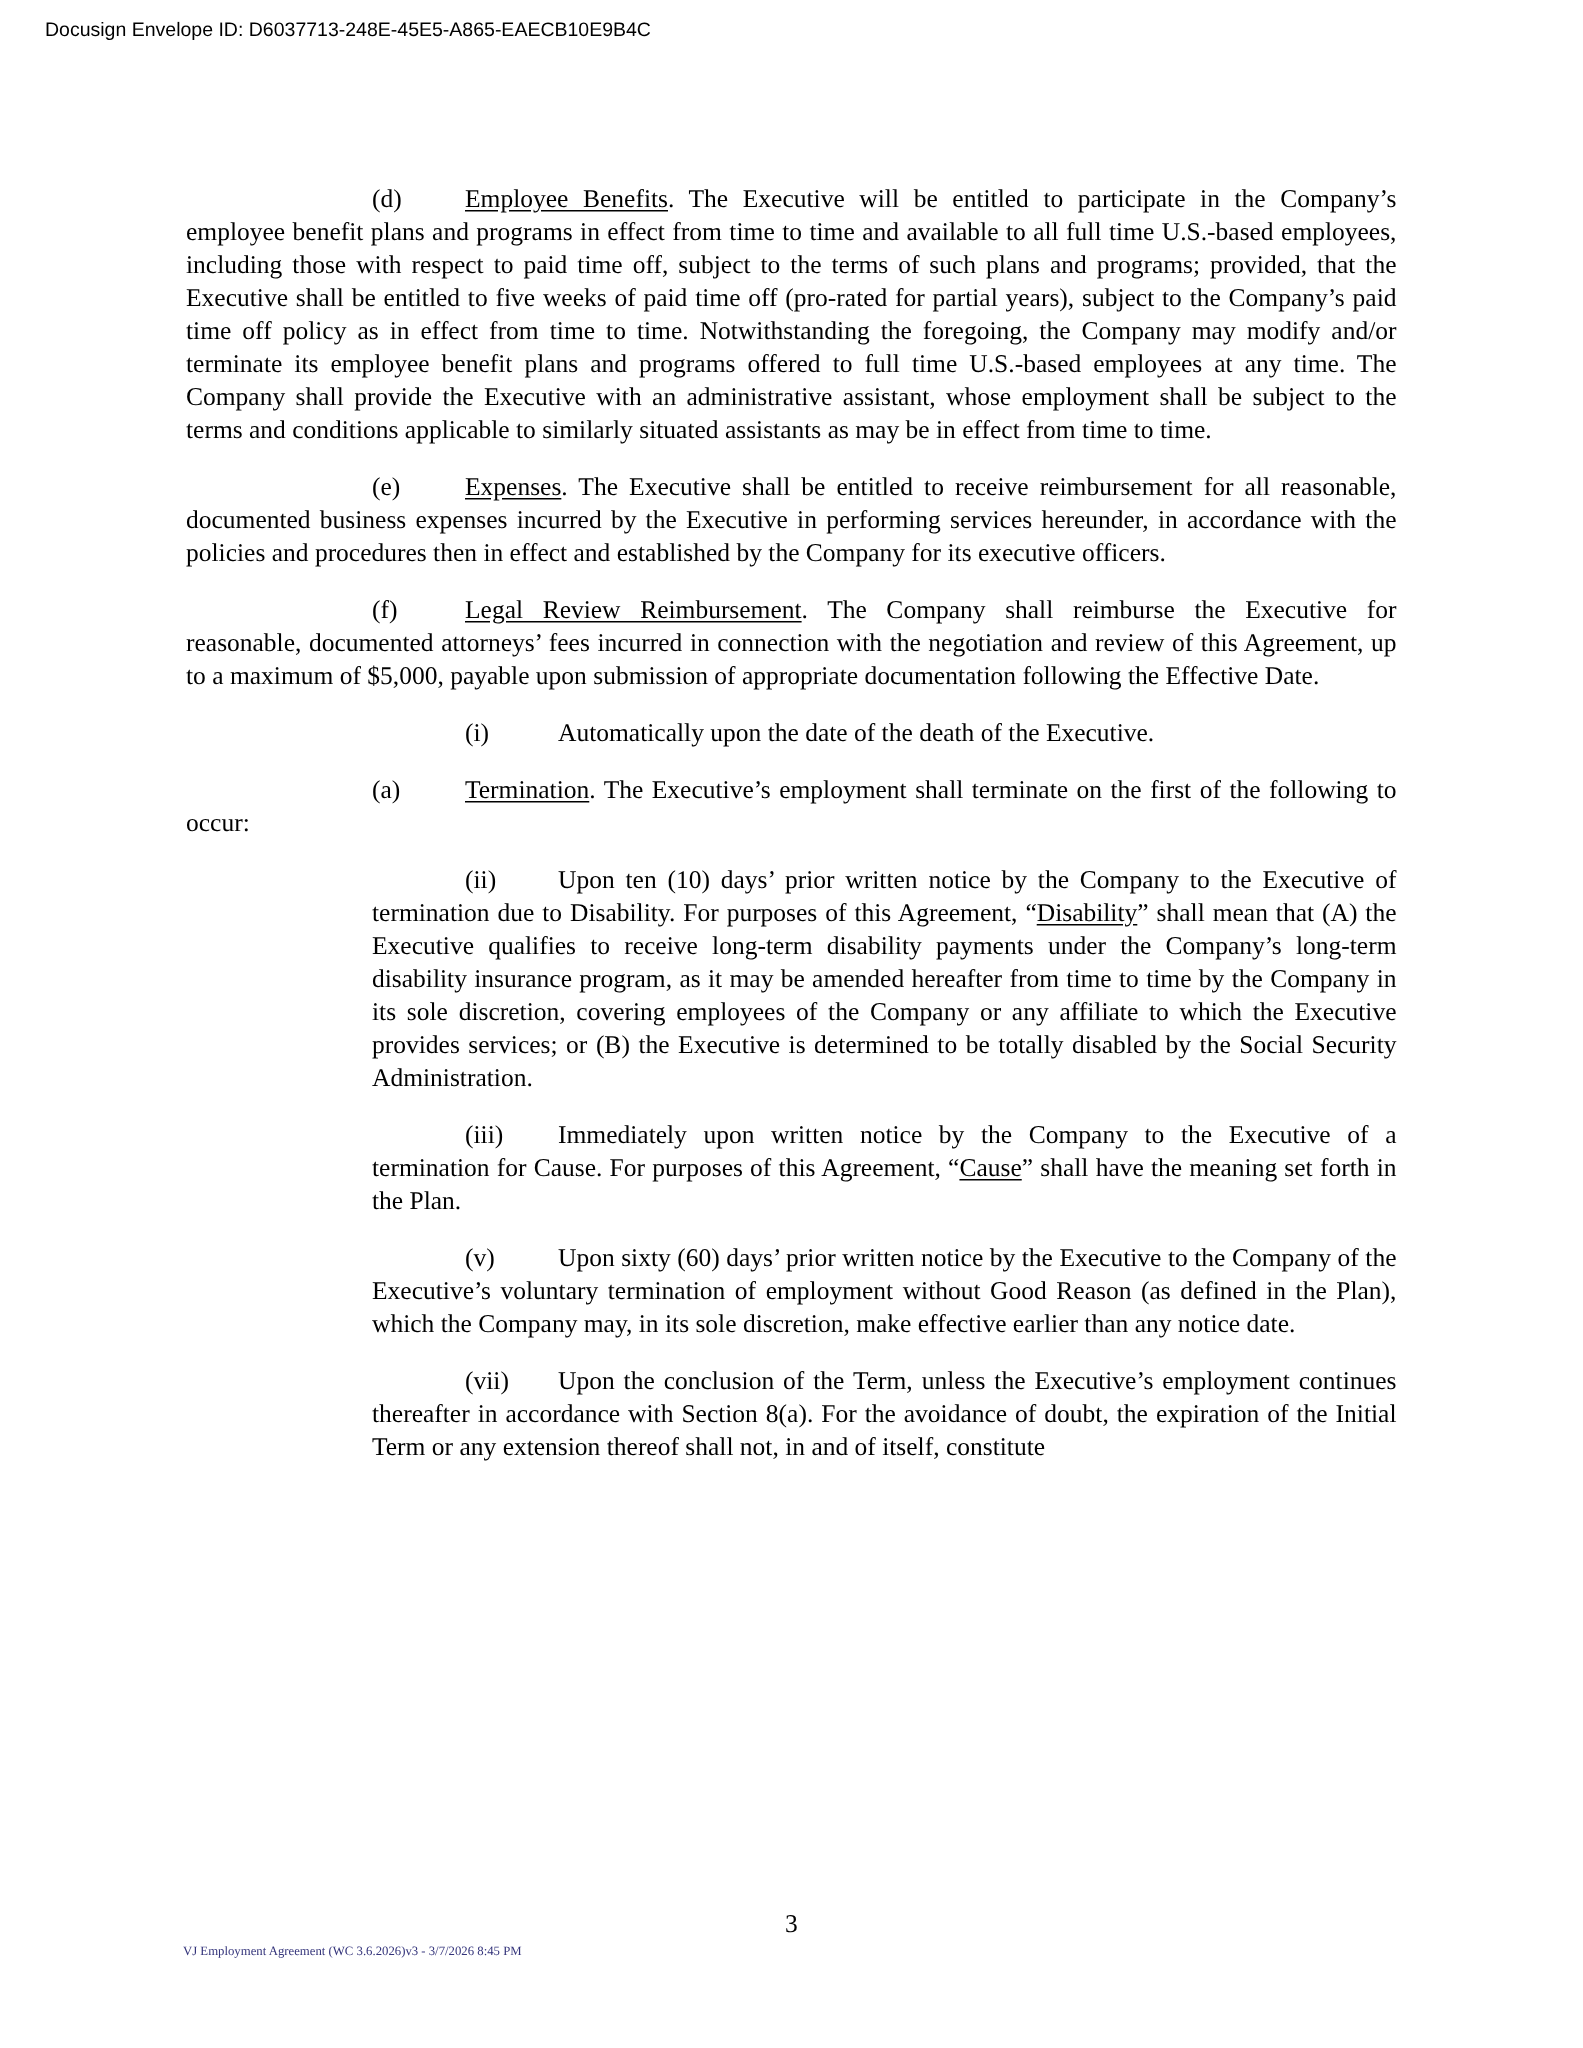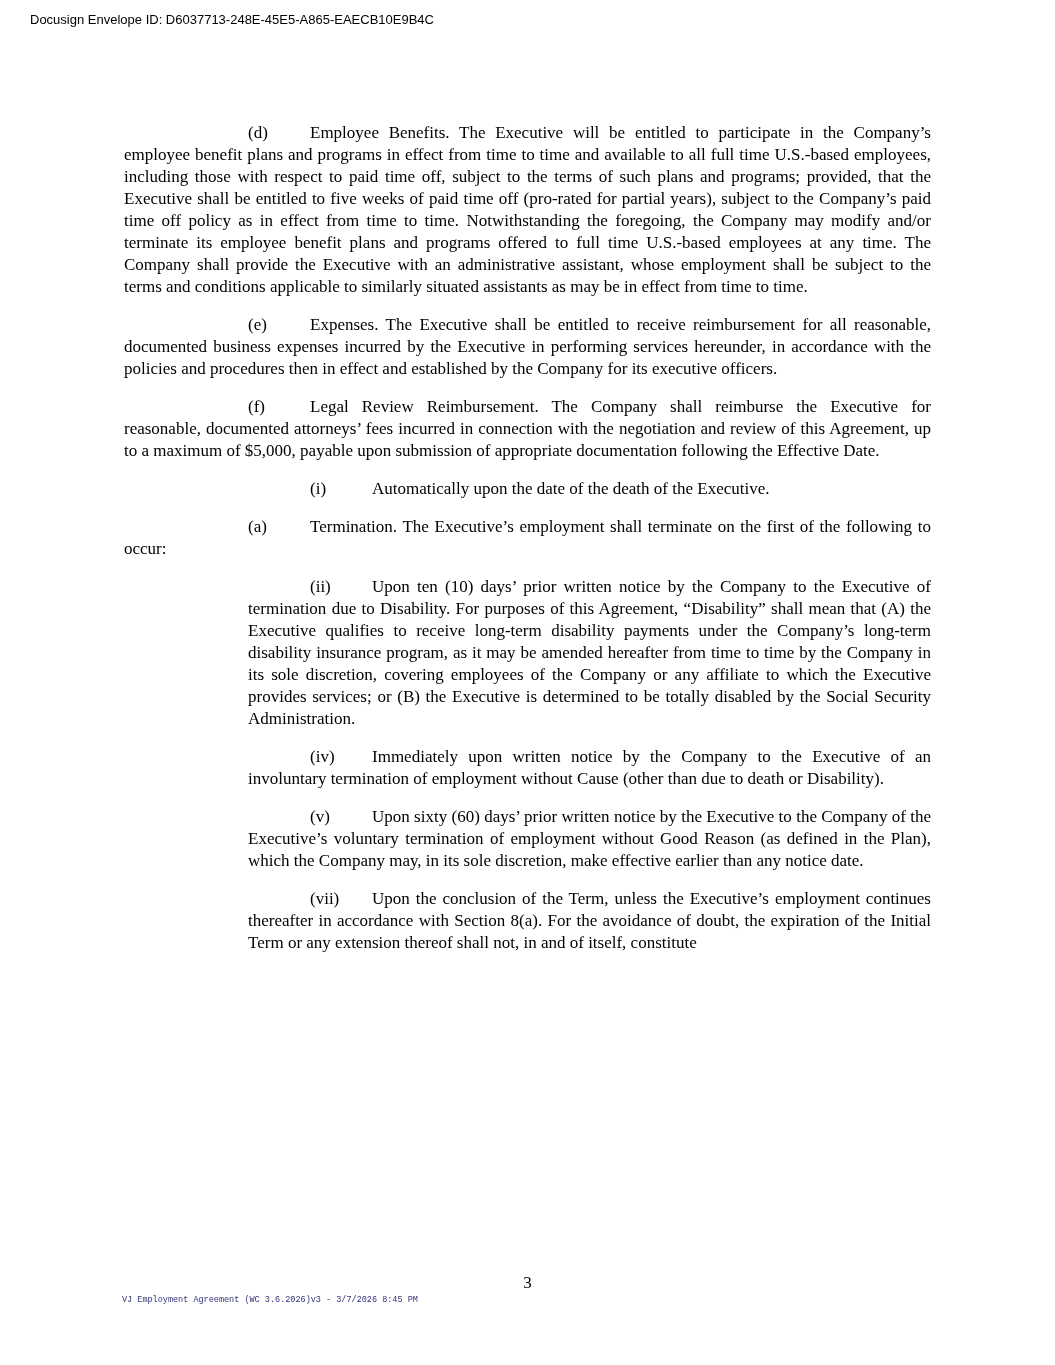--- a/index.html
+++ b/index.html
@@ -28,35 +28,35 @@
     width: 807px;
     font-family: "Liberation Serif", "DejaVu Serif", serif;
     font-size: 17px;
     line-height: 22px;
   }
   .para { margin: 0 0 16px 0; text-align: justify; }
   .ind-half { text-indent: 62px; }   
   .ind-one  { text-indent: 124px; }  
   .sub { margin-left: 124px; text-indent: 62px; } 
   .tab { display: inline-block; text-indent: 0; width: 62px; }
-  .u { text-underline-offset: 2px; }
+  .u { text-decoration: underline; text-underline-offset: 2px; }
   .bold { font-weight: bold; }
   .pagenum {
     position: absolute;
     left: 0; right: 0;
     bottom: 72px;
     text-align: center;
     font-family: "Liberation Serif", "DejaVu Serif", serif;
     font-size: 17px;
   }
   .docfooter {
     position: absolute;
     left: 122px;
     bottom: 60px;
-    font-family: Liberation Mono, monospace;
+    font-family: Liberation Serif, serif;
     font-size: 8.5px;
     color: #33337a;
     white-space: nowrap;
   }
 </style>
 </head>
 <body>
 
 <div class="page">
 
@@ -70,22 +70,22 @@
 
     <p class="para ind-one"><span class="tab">(f)</span><span class="u">Legal Review Reimbursement</span><span>.  </span><span>The Company shall reimburse the Executive for reasonable, documented attorneys’ fees incurred in connection with the negotiation and review of this Agreement, up to a maximum of $5,000, payable upon submission of appropriate documentation following the Effective Date.</span></p>
 
 
     <p class="para sub"><span class="tab">(i)</span><span>Automatically upon the date of the death of the Executive.</span></p>
 
     <p class="para ind-one"><span class="tab">(a)</span><span class="u">Termination</span><span>.  </span><span>The Executive’s employment shall terminate on the first of the following to occur:</span></p>
 
     <p class="para sub"><span class="tab">(ii)</span><span>Upon ten (10) days’ prior written notice by the Company to the Executive of termination due to Disability.  For purposes of this Agreement, “</span><span class="u">Disability</span><span>” shall mean that (A) the Executive qualifies to receive long-term disability payments under the Company’s long-term disability insurance program, as it may be amended hereafter from time to time by the Company in its sole discretion, covering employees of the Company or any affiliate to which the Executive provides services; or (B) the Executive is determined to be totally disabled by the Social Security Administration.</span></p>
 
+    <p class="para sub"><span class="tab">(iii)</span><span>Immediately upon written notice by the Company to the Executive of a termination for Cause.  For purposes of this Agreement, “</span><span class="u">Cause</span><span>” shall have the meaning set forth in the Plan.</span></p>
 
-    <p class="para sub"><span class="tab">(iv)</span><span>Immediately upon written notice by the Company to the Executive of an involuntary termination of employment without Cause (other than due to death or Disability).</span></p>
 
     <p class="para sub"><span class="tab">(v)</span><span>Upon sixty (60) days’ prior written notice by the Executive to the Company of the Executive’s voluntary termination of employment without Good Reason (as defined in the Plan), which the Company may, in its sole discretion, make effective earlier than any notice date.</span></p>
 
 
     <p class="para sub"><span class="tab">(vii)</span><span>Upon the conclusion of the Term, unless the Executive’s employment continues thereafter in accordance with Section 8(a).  For the avoidance of doubt, the expiration of the Initial Term or any extension thereof shall not, in and of itself, constitute</span></p>
 
   </div>
 
   <div class="pagenum">3</div>
 

